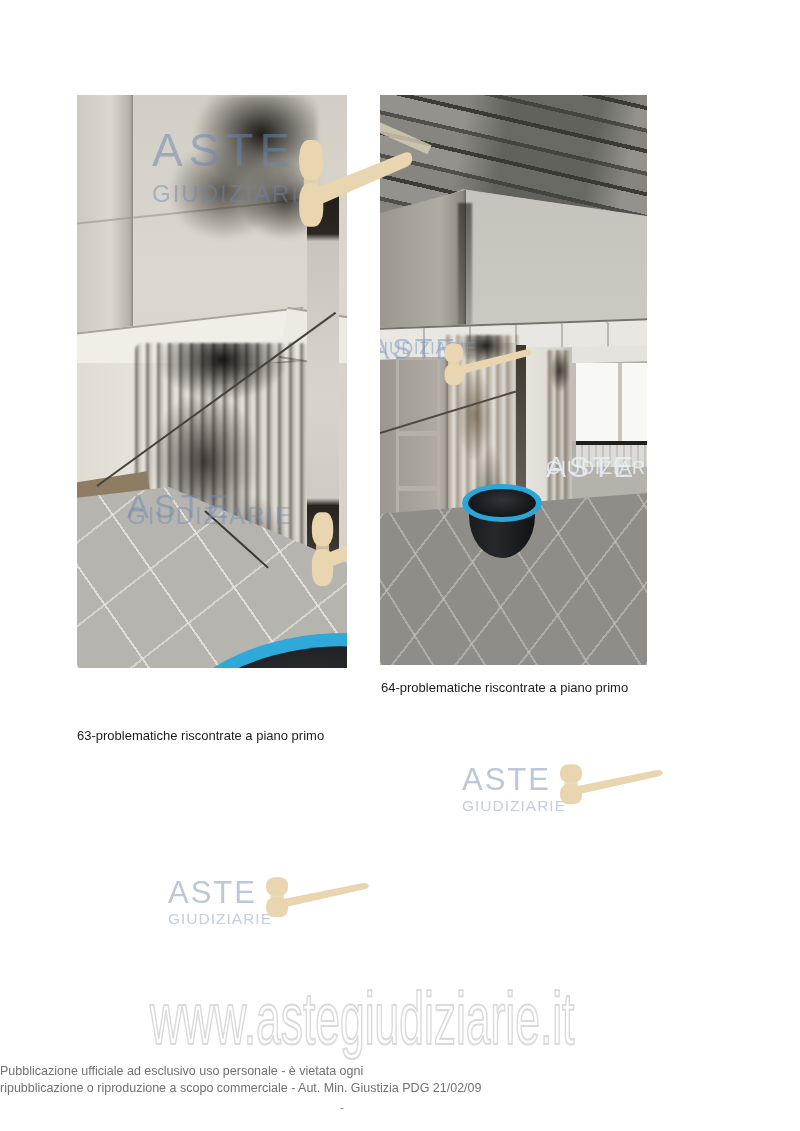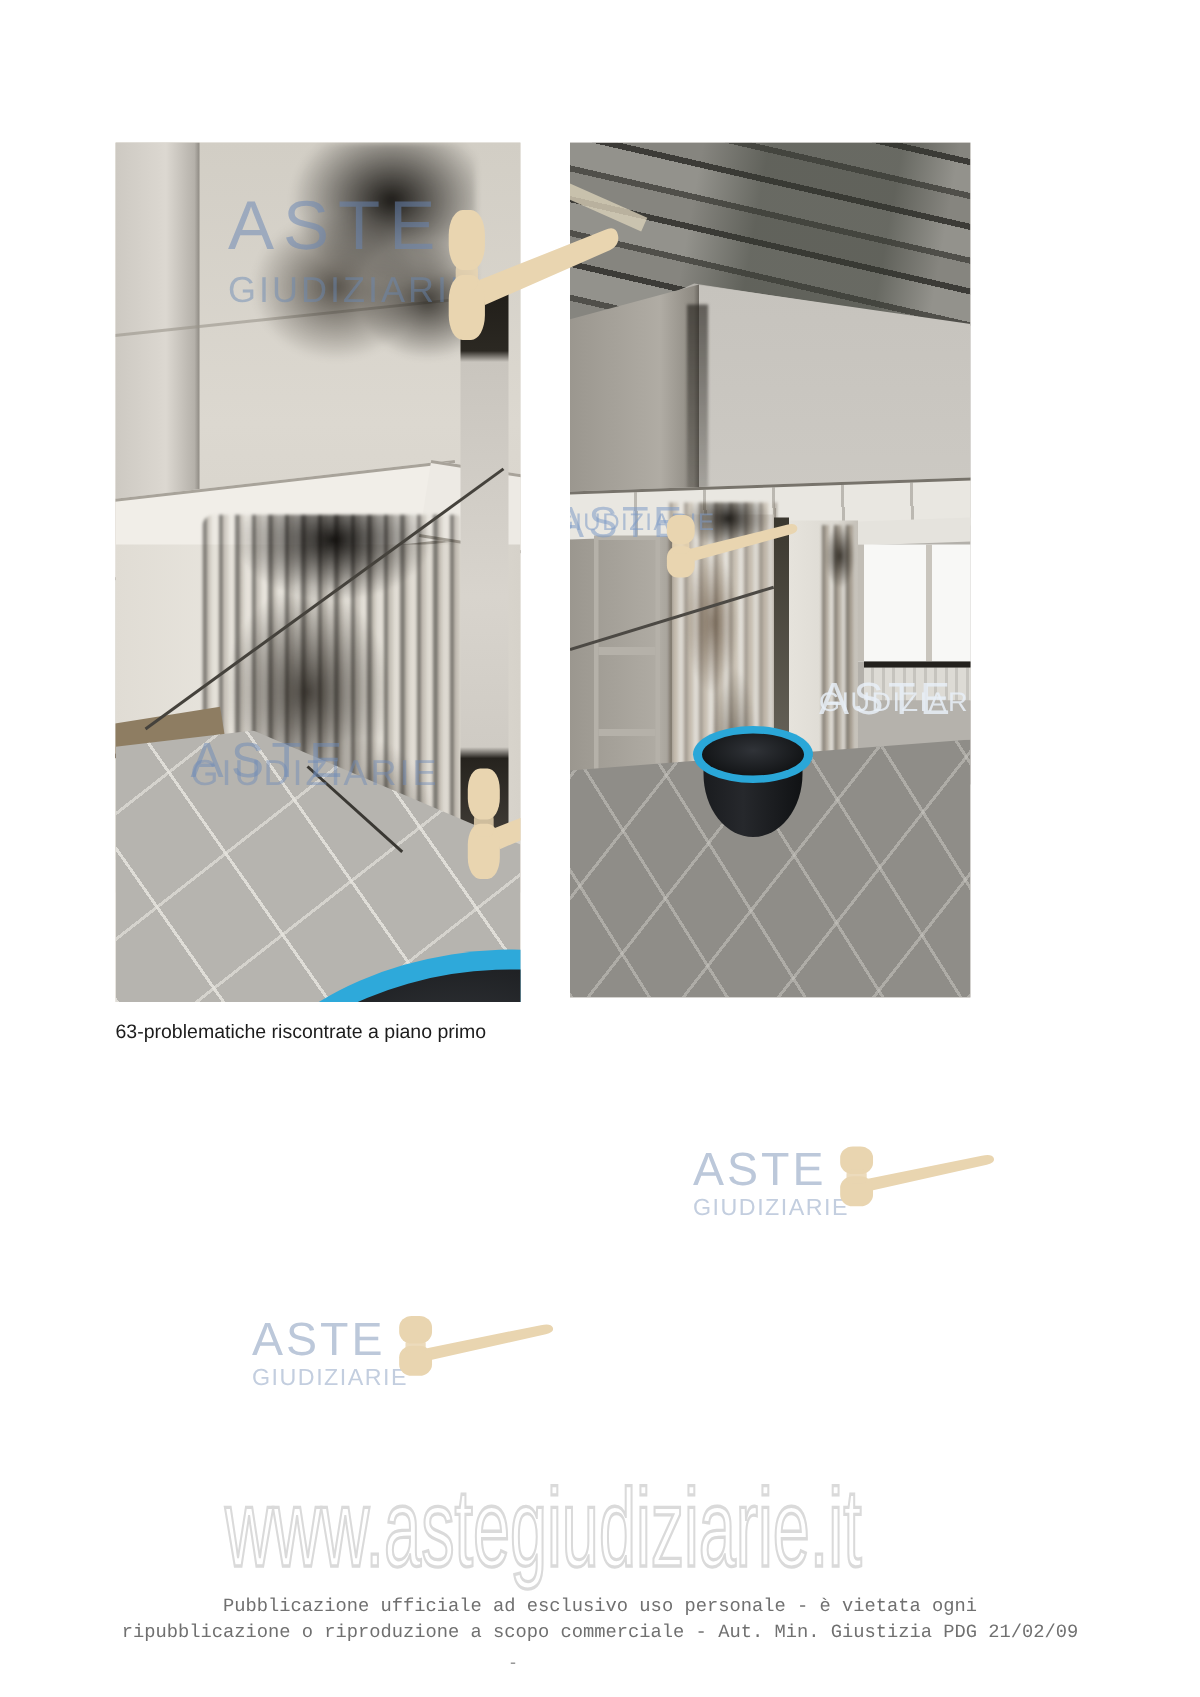--- a/index.html
+++ b/index.html
@@ -148,24 +148,24 @@
 
   
   #urlWatermark {
     position:absolute; left:150px; top:982px; z-index:5; white-space:nowrap;
     font-size:74px; font-weight:400; letter-spacing:0;
     color:#ffffff; -webkit-text-stroke:2.2px #dadada;
     transform:scaleX(0.6); transform-origin:left top; line-height:1; }
 
   
   .caption { position:absolute; top:680px; font-size:13px; color:#1c1c1c; }
-  #cap63 { left:77px; }
+  #cap63 { left:77px;margin-top:48px; }
   #cap64 { left:381px; }
-  .footer { position:absolute; left:0; right:0; top:1063px; text-align:center;
-    font-size:12.5px; line-height:17px; color:#707070;font-family:Liberation Mono, monospace; }
+  .footer { position:absolute; left:0; right:0; top:1063px; 
+    font-size:12.5px; line-height:17px; color:#707070; }
   .pagemark { position:absolute; left:340px; top:1101px; font-size:12px; color:#919191; }
 </style>
 </head>
 <body>
 
 <svg width="0" height="0" style="position:absolute">
   <defs>
     <g id="gavel-shape">
       <path d="M34 31 L124 11 Q132 9 133.5 13 Q135 17 128 19 L38 41 Z" fill="currentColor"></path>
       <rect x="12" y="3" width="26" height="24" rx="10" fill="currentColor"></rect>
@@ -244,20 +244,21 @@
 
   <div class="wm" id="wm63top">
     <span class="w1">ASTE</span>
     <span class="w2">GIUDIZIARIE</span>
     <svg class="gavel" viewBox="0 0 140 60" preserveAspectRatio="none" style="left:136px; top:8px; width:130px; height:100px;">
         <use href="#gavel-shape"></use>
       </svg>
   </div>
 
   <div class="caption" id="cap63">63-problematiche riscontrate a piano primo</div>
+  <div class="caption" id="cap64">64-problematiche riscontrate a piano primo</div>
 
   <div class="wm wm-logo" id="logoCenter">
     <span class="w1">ASTE</span>
     <span class="w2">GIUDIZIARIE</span>
     <svg class="gavel" viewBox="0 0 140 60" preserveAspectRatio="none" style="left:88px; top:-2px; width:118px; height:46px;">
         <use href="#gavel-shape"></use>
       </svg>
   </div>
   <div class="wm wm-logo" id="logoLeftMid">
     <span class="w1">ASTE</span>

